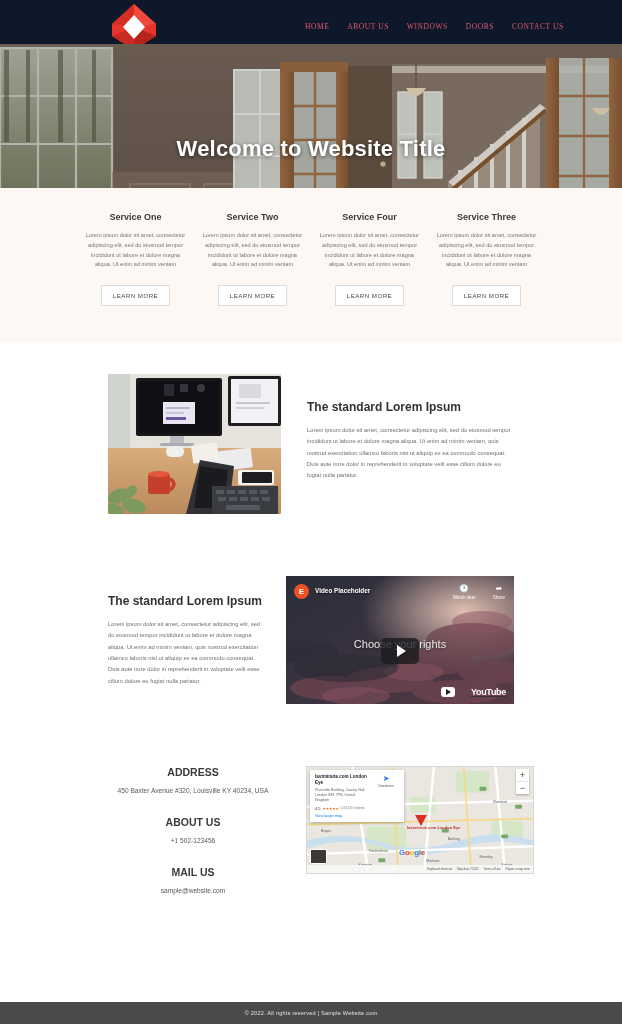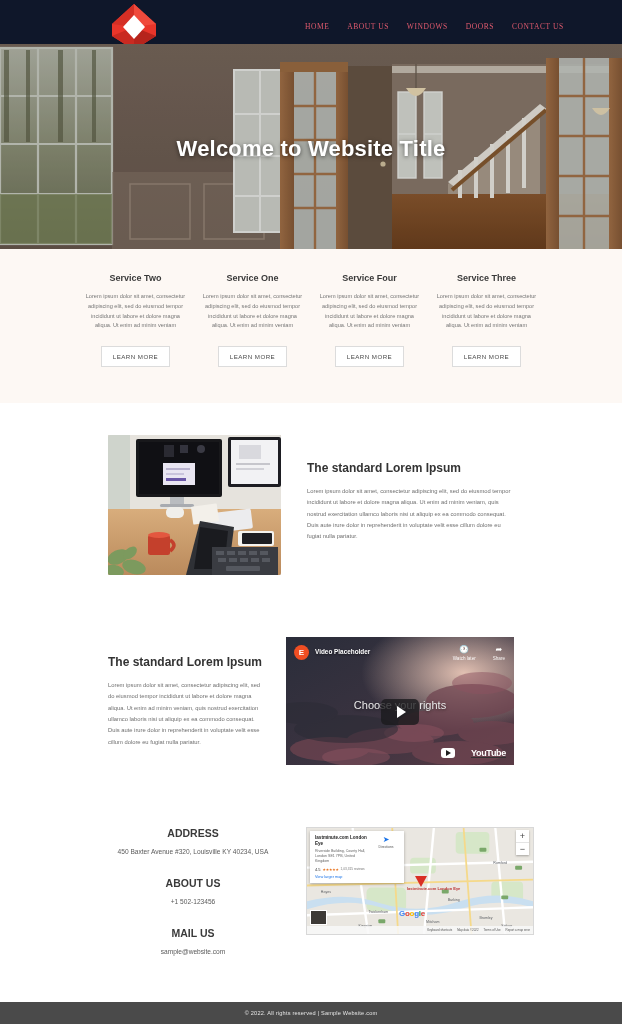--- a/index.html
+++ b/index.html
@@ -21,21 +21,21 @@
   .logo-wrap{ position:absolute; left:108px; top:2px; width:52px; height:50px; }
   .logo-svg{ display:block; width:52px; height:50px; }
   .main-nav{ position:absolute; left:305px; top:22px; display:flex; gap:18px; }
   .nav-link{
     font-size:7.5px; letter-spacing:.55px; color:#e05a6e;
     text-decoration:none; white-space:nowrap; font-weight:400;
   }
 
   
   .hero{
-    position:relative; height:205px; width:622px; overflow:hidden;
+    position:relative; height:144px; width:622px; overflow:hidden;
     background:#5e5048;
   }
   .hero-photo{ position:absolute; inset:0; }
   .hero-title{
     position:absolute; left:0; right:0; top:92px; text-align:center;
     color:#fff; font-size:22px; font-weight:700;
     text-shadow:0 1px 4px rgba(0,0,0,.55);
     letter-spacing:.2px;
   }
 
@@ -329,27 +329,27 @@
     <path d="M592 64 q9 14 18 0 z" fill="#f4e2bc" opacity=".9"></path>
     <rect width="622" height="205" fill="#000" opacity=".14"></rect>
   </svg>
   <div class="hero-title">Welcome to Website Title</div>
 </section>
 
 <section class="services">
   <div class="services-grid">
 
     <div class="service-card">
-      <div class="service-name">Service Two</div>
+      <div class="service-name">Service One</div>
       <p class="service-text">Lorem ipsum dolor sit amet, consectetur adipiscing elit, sed do eiusmod tempor incididunt ut labore et dolore magna aliqua. Ut enim ad minim veniam</p>
       <button class="learn-more">LEARN MORE</button>
     </div>
 
     <div class="service-card">
-      <div class="service-name">Service One</div>
+      <div class="service-name">Service Two</div>
       <p class="service-text">Lorem ipsum dolor sit amet, consectetur adipiscing elit, sed do eiusmod tempor incididunt ut labore et dolore magna aliqua. Ut enim ad minim veniam</p>
       <button class="learn-more">LEARN MORE</button>
     </div>
 
     <div class="service-card">
       <div class="service-name">Service Four</div>
       <p class="service-text">Lorem ipsum dolor sit amet, consectetur adipiscing elit, sed do eiusmod tempor incididunt ut labore et dolore magna aliqua. Ut enim ad minim veniam</p>
       <button class="learn-more">LEARN MORE</button>
     </div>
 

